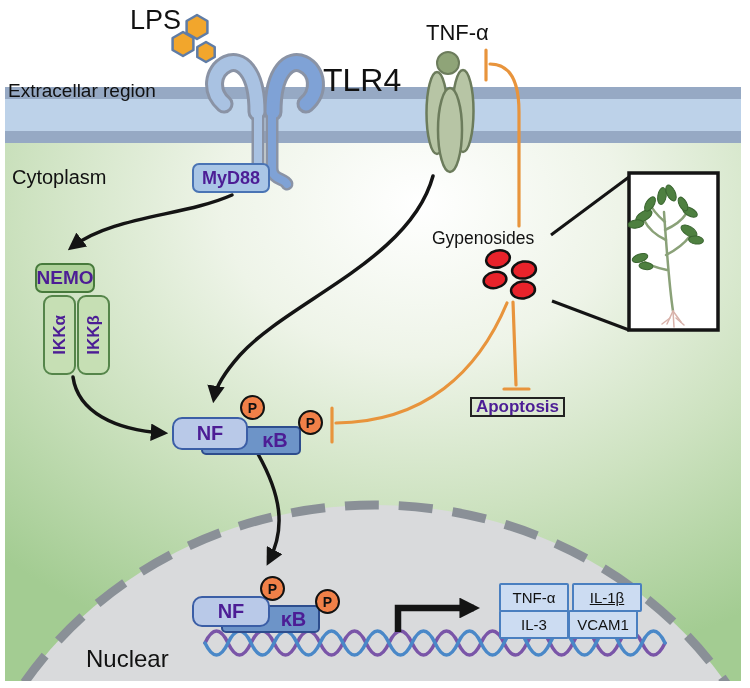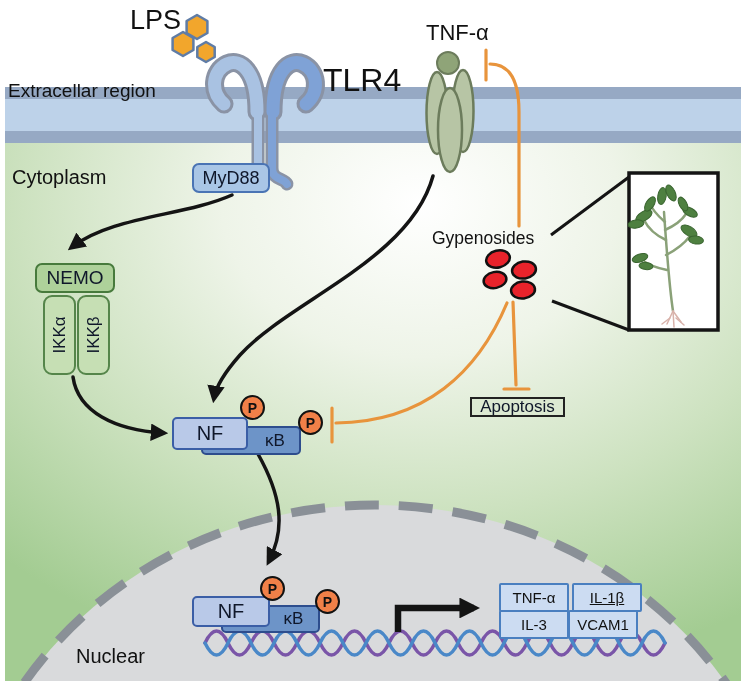--- a/index.html
+++ b/index.html
@@ -9,28 +9,28 @@
   #cytoplasm-bg{left:5px;top:143px;width:736px;height:538px;
     background:radial-gradient(ellipse 620px 480px at 415px 60px,#ffffff 0%,#eef4e8 32%,#cde2c0 64%,#a3cc92 100%);}
   .mem-band{position:absolute;left:5px;width:736px;background:#96a9c4;}
   #mem-core{position:absolute;left:5px;top:99px;width:736px;height:32px;background:#bdd2e9;}
   
   #art{position:absolute;left:0;top:0;z-index:1;}
   
   .lbl{position:absolute;color:#111;z-index:2;white-space:nowrap;}
   
   .pbox{position:absolute;display:flex;align-items:center;justify-content:center;
-        box-sizing:border-box;color:#0f172a;z-index:2;}
+        box-sizing:border-box;color:#4c1d95;z-index:2;font-weight:bold;}
   #myd88{left:192px;top:163px;width:78px;height:30px;background:#a9c6e6;border:2.5px solid #4a74b4;border-radius:7px;font-size:18px;}
-  #nemo{left:35px;top:263px;width:80px;height:30px;background:#aed19a;border:2.5px solid #477a3c;border-radius:7px;font-size:19px;}
+  #nemo{left:35px;top:263px;width:60px;height:30px;background:#aed19a;border:2.5px solid #477a3c;border-radius:7px;font-size:19px;}
   .ikk{width:33px;height:80px;background:#c6dfb4;border:2.5px solid #55854a;border-radius:9px;font-size:17px;}
   #ikka{left:43px;top:295px;} #ikkb{left:77px;top:295px;}
   .vert{transform:rotate(-90deg);white-space:nowrap;}
-  .nfbox{background:#b9c9e8;border:2.5px solid #3b5ea6;border-radius:5px;font-size:20px;z-index:3;}
-  .kbbox{background:#6d94c8;border:2.5px solid #2d4d8d;border-radius:5px;font-size:17px;z-index:2;}
+  .nfbox{background:#b9c9e8;border:2.5px solid #3b5ea6;border-radius:10px;font-size:20px;z-index:3;}
+  .kbbox{background:#6d94c8;border:2.5px solid #2d4d8d;border-radius:5px;font-size:20px;z-index:2;}
   #nf1{left:172px;top:417px;width:76px;height:33px;}
   #kb1{left:201px;top:426px;width:100px;height:29px;padding-left:48px;}
   #nf2{left:192px;top:596px;width:78px;height:31px;}
   #kb2{left:221px;top:605px;width:99px;height:28px;padding-left:46px;}
   .pcirc{position:absolute;width:25px;height:25px;border-radius:50%;background:#f08048;
          border:2.5px solid #111;box-sizing:border-box;display:flex;align-items:center;justify-content:center;
          font-size:14px;font-weight:bold;color:#111;z-index:4;}
   #apoptosis{left:470px;top:397px;width:95px;height:20px;background:#dce9d2;border:2px solid #222;font-size:17px;}
   .gene{position:absolute;width:66px;height:25px;background:#ccdcf2;border:2px solid #4a7fc0;border-radius:2px;
         display:flex;align-items:center;justify-content:center;font-size:15px;color:#111;z-index:2;box-sizing:content-box;}
@@ -155,21 +155,21 @@
     <rect x="0" y="681" width="750" height="7" fill="#ffffff"></rect>
     <rect x="0" y="87" width="5" height="594" fill="#ffffff"></rect>
   </svg>
 
   <div class="lbl" style="left:130px;top:5px;font-size:27px;">LPS</div>
   <div class="lbl" style="left:323px;top:62px;font-size:32px;">TLR4</div>
   <div class="lbl" style="left:426px;top:20px;font-size:22px;">TNF-α</div>
   <div class="lbl" style="left:8px;top:60px;font-size:19px;margin-top:20px;">Extracellar region</div>
   <div class="lbl" style="left:12px;top:166px;font-size:20px;">Cytoplasm</div>
   <div class="lbl" style="left:432px;top:228px;font-size:17.5px;">Gypenosides</div>
-  <div class="lbl" style="left:76px;top:645px;font-size:20px;">Nuclear</div>
+  <div class="lbl" style="left:86px;top:645px;font-size:24px;">Nuclear</div>
 
   <div class="pbox" id="myd88">MyD88</div>
   <div class="pbox" id="nemo">NEMO</div>
   <div class="pbox ikk" id="ikka">
     <span class="vert">IKKα</span>
   </div>
   <div class="pbox ikk" id="ikkb">
     <span class="vert">IKKβ</span>
   </div>
 

